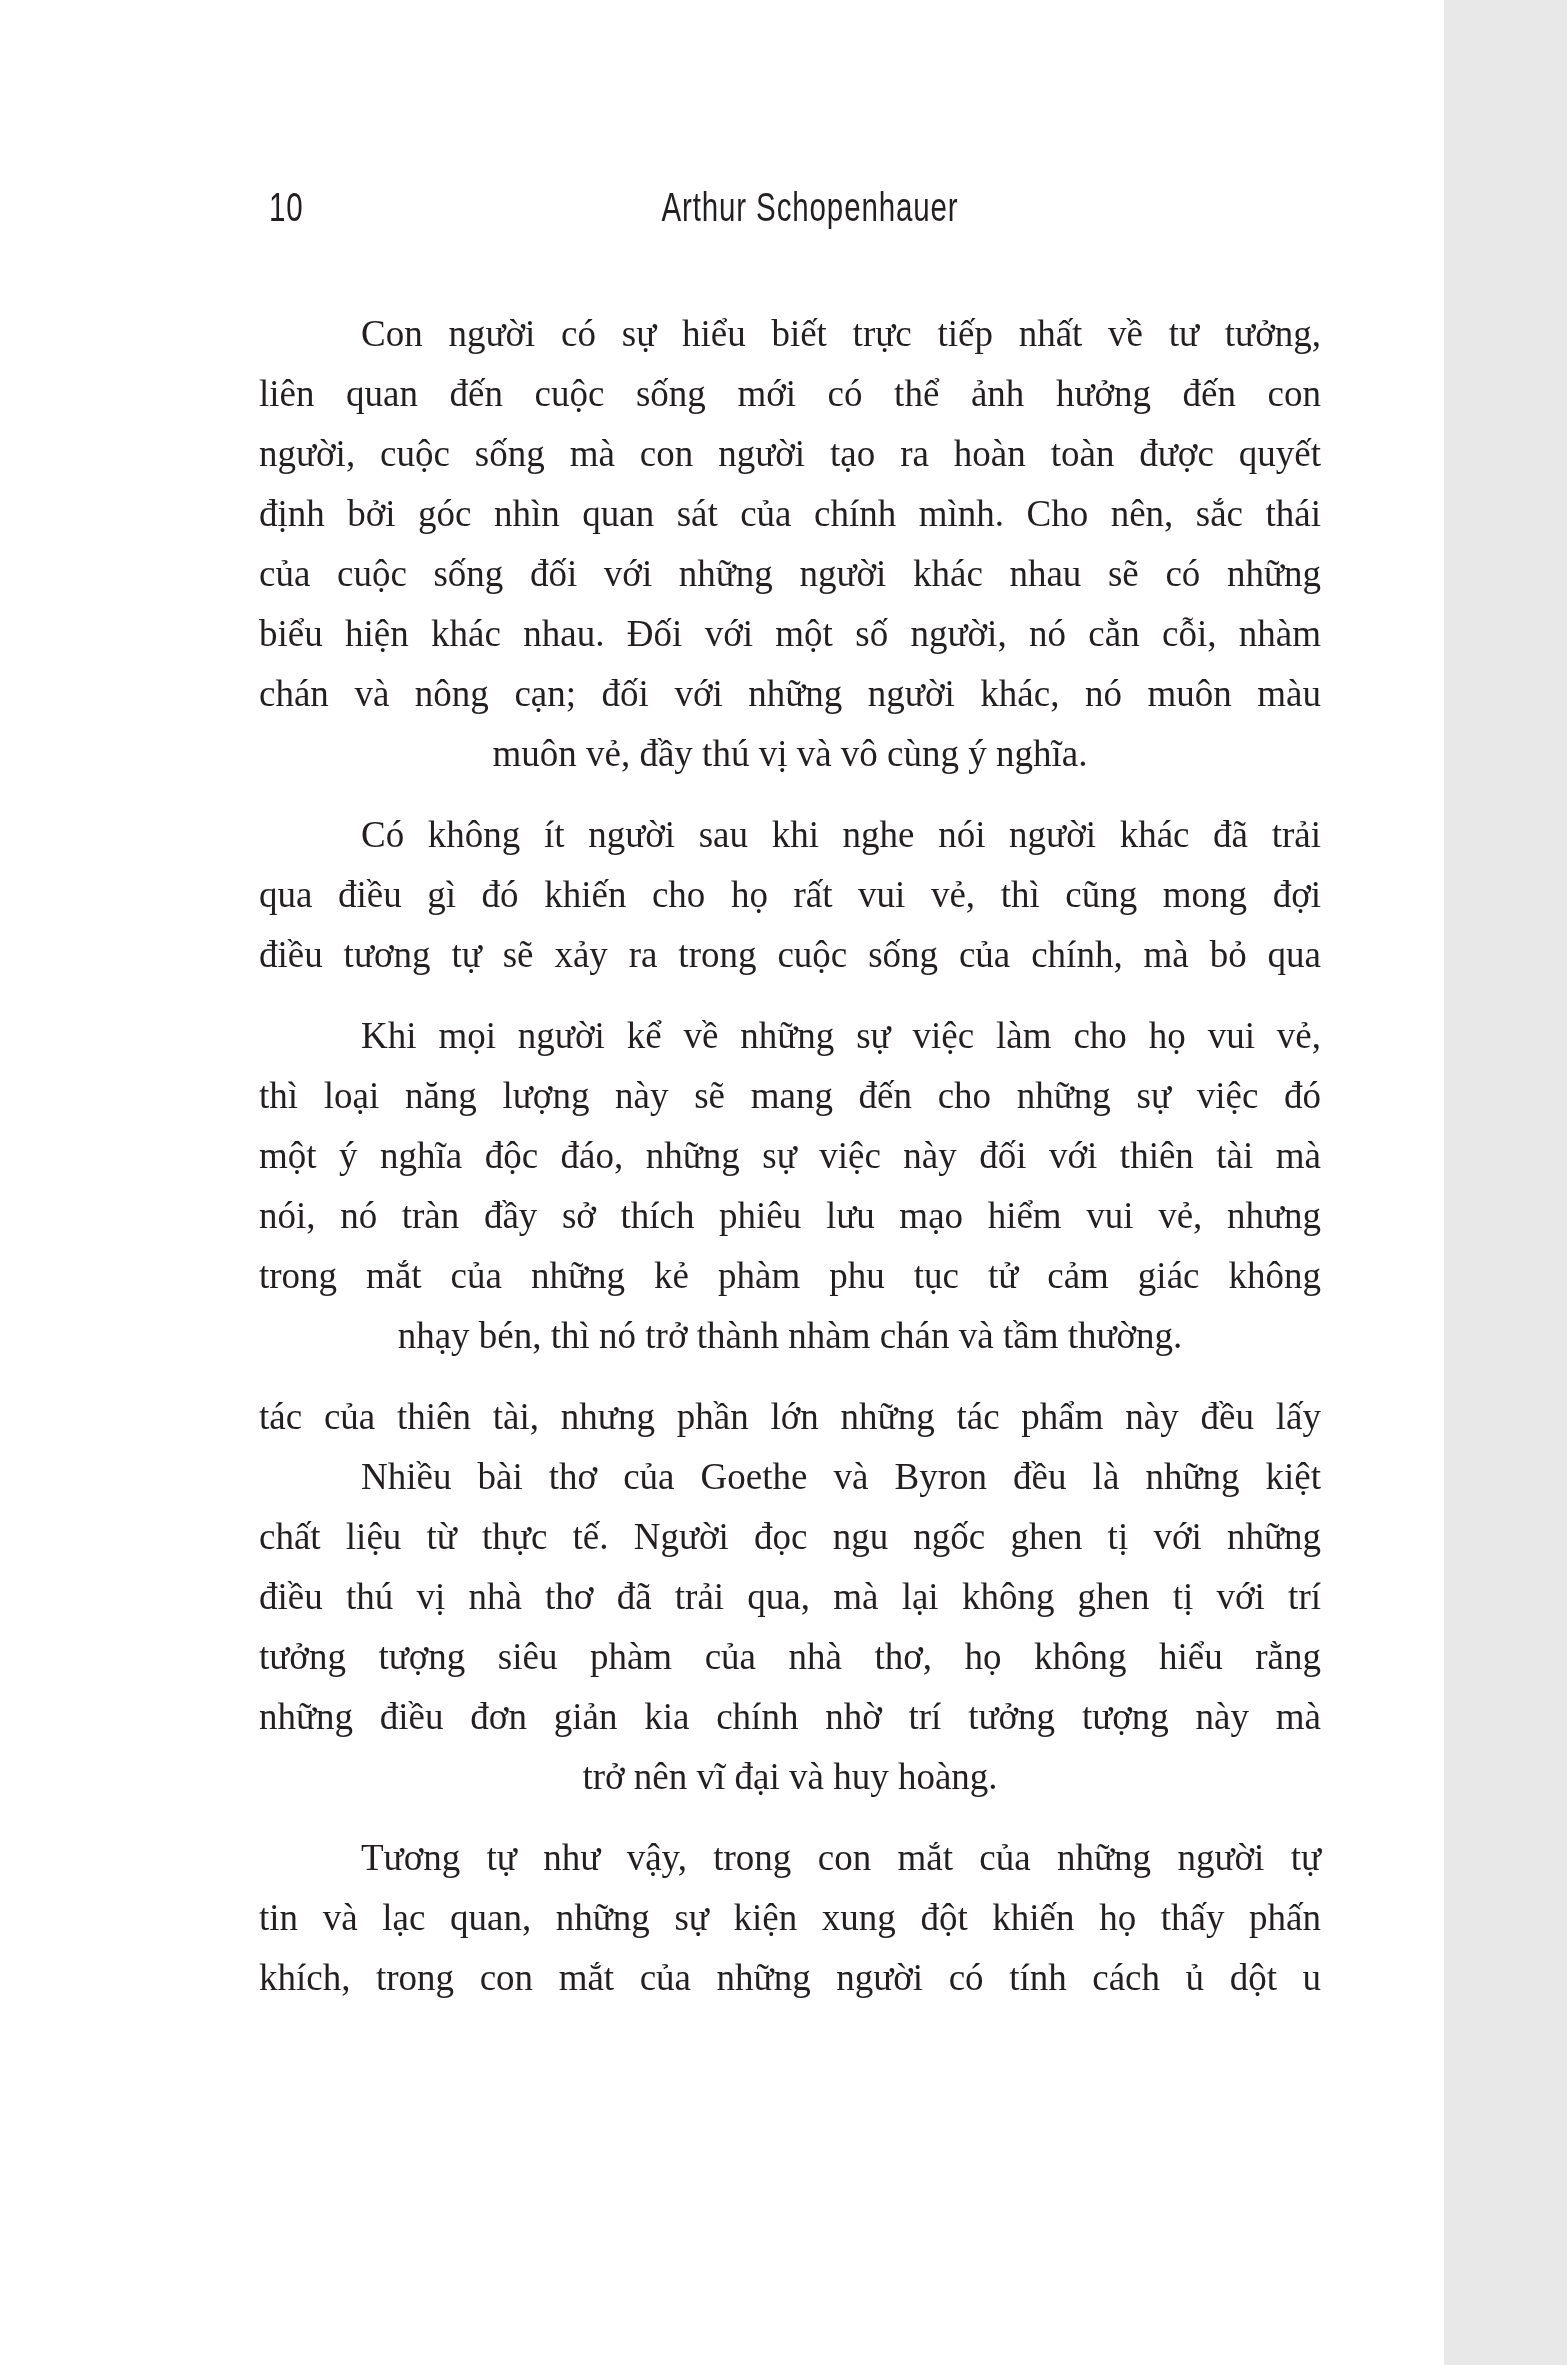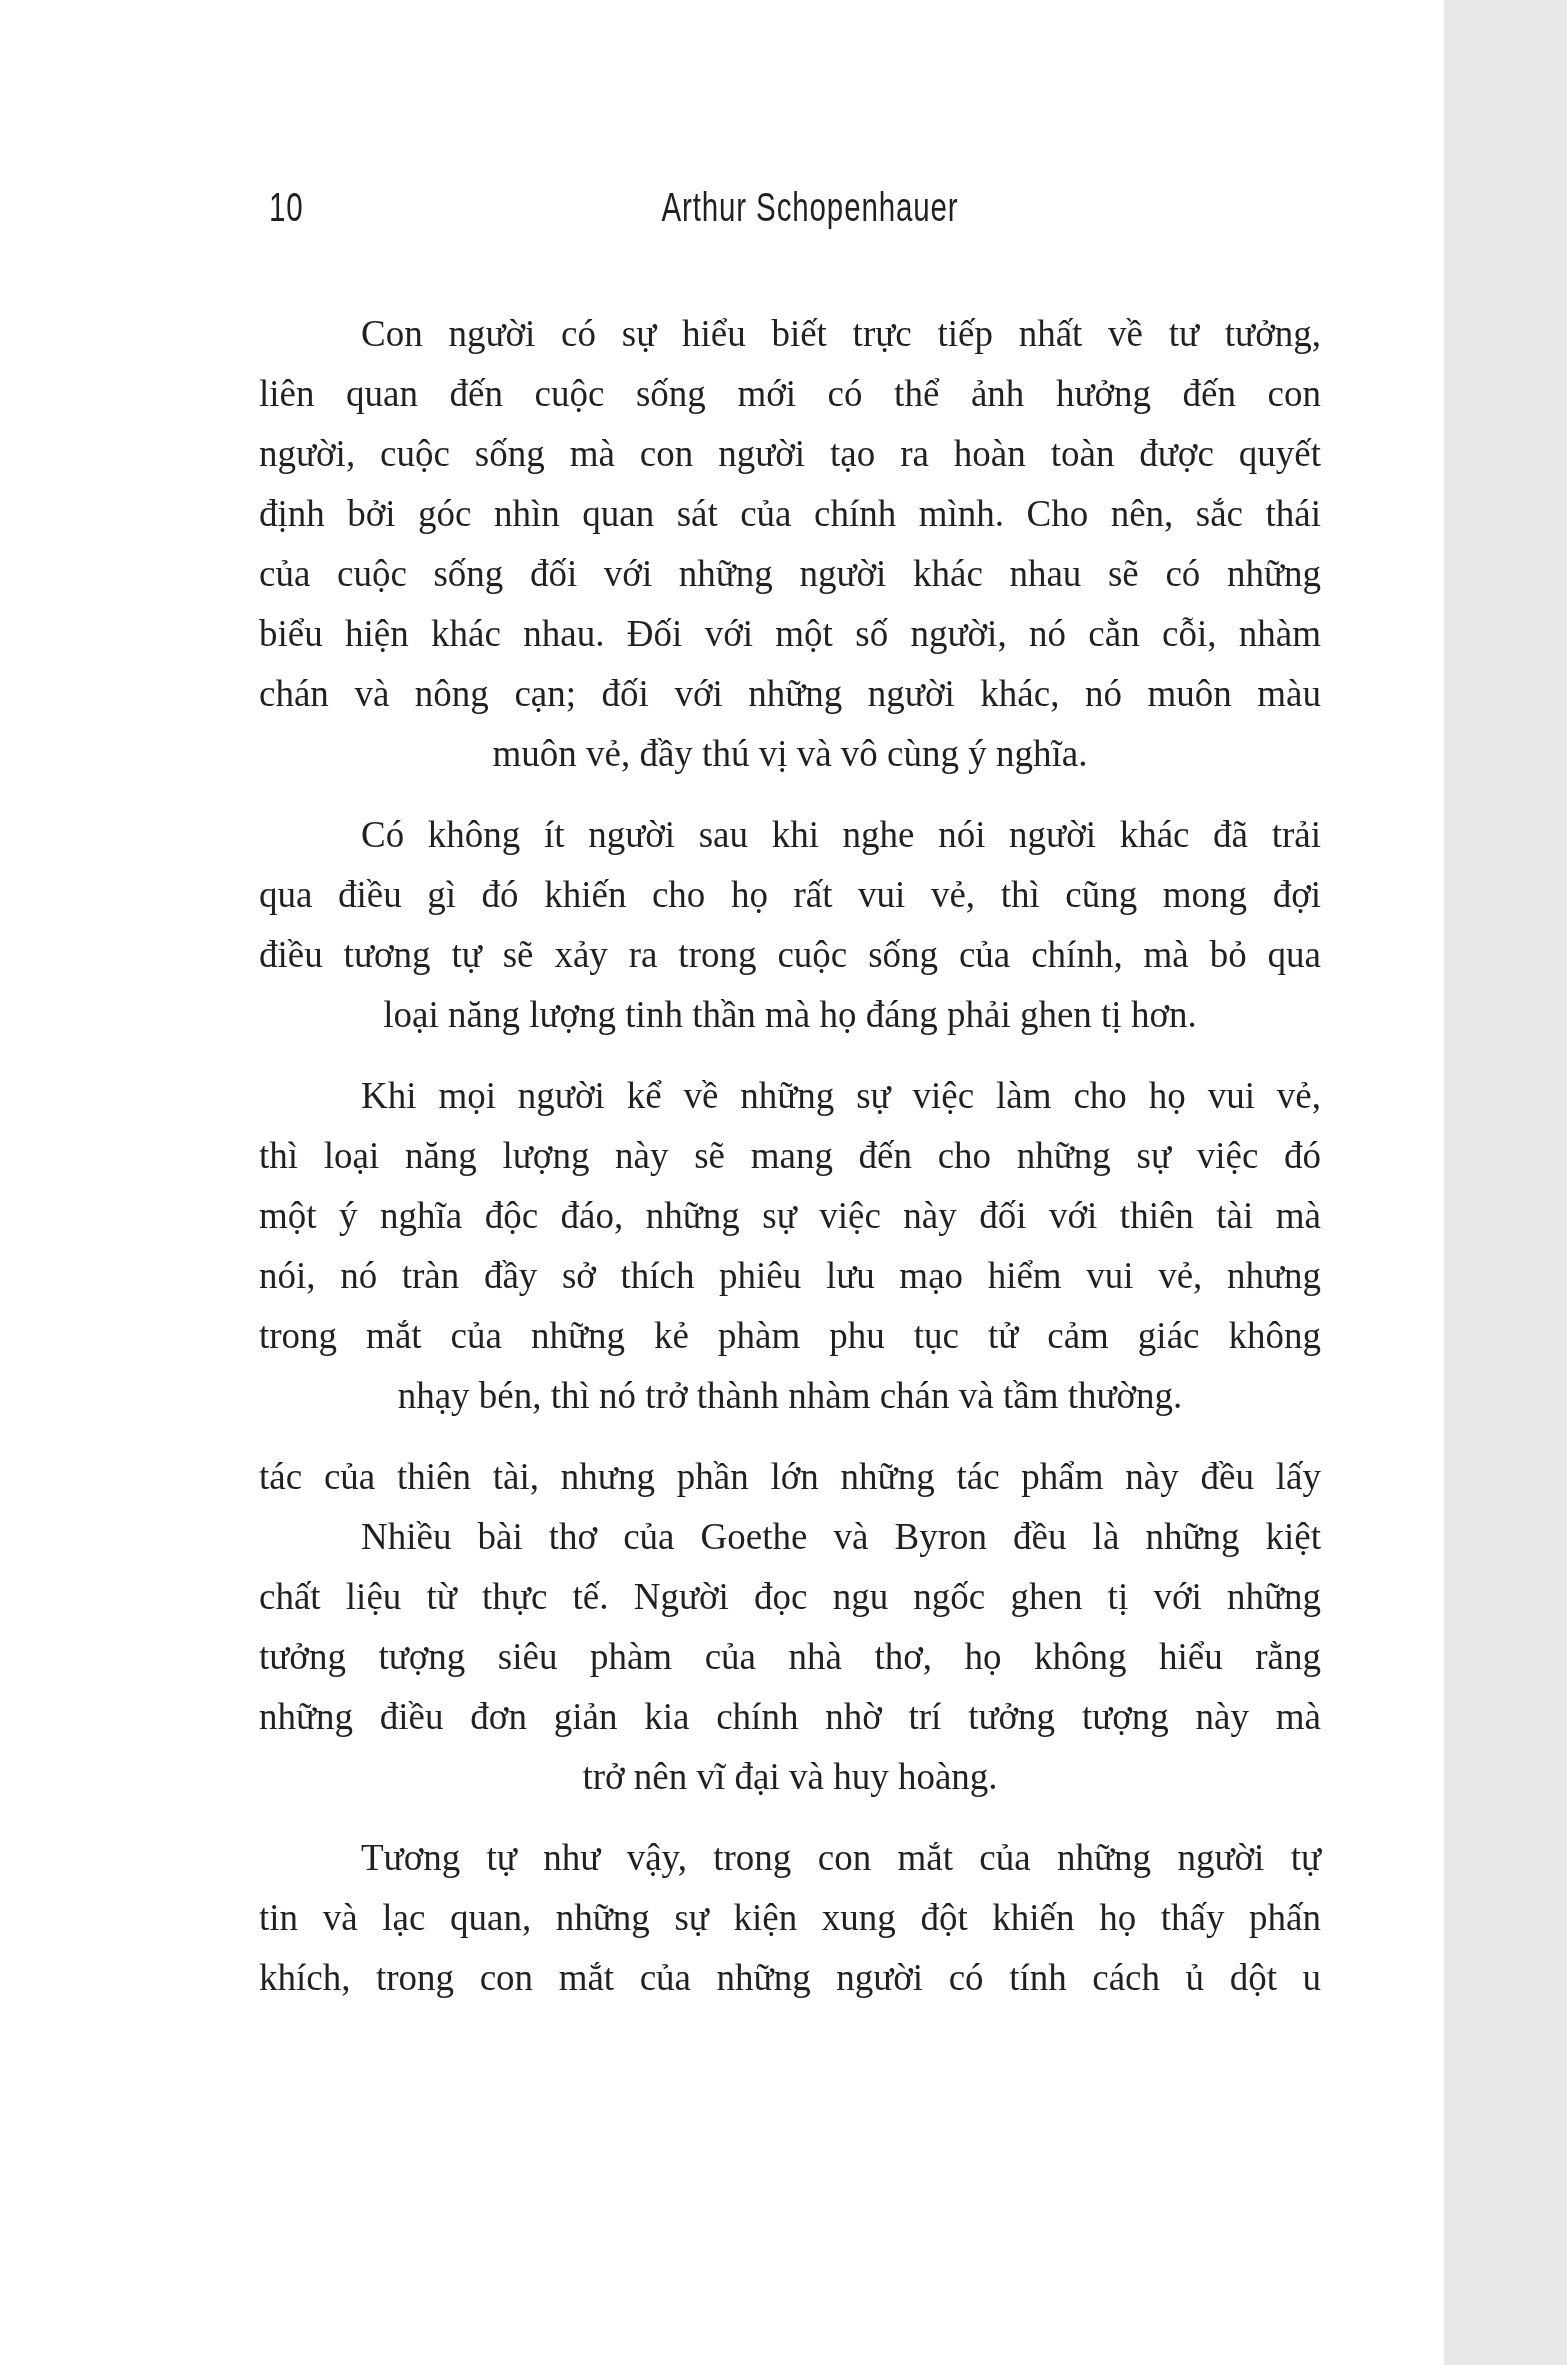--- a/index.html
+++ b/index.html
@@ -89,34 +89,34 @@
         <span class="line fill">định bởi góc nhìn quan sát của chính mình. Cho nên, sắc thái</span>
         <span class="line fill">của cuộc sống đối với những người khác nhau sẽ có những</span>
         <span class="line fill">biểu hiện khác nhau. Đối với một số người, nó cằn cỗi, nhàm</span>
         <span class="line fill">chán và nông cạn; đối với những người khác, nó muôn màu</span>
         <span class="line">muôn vẻ, đầy thú vị và vô cùng ý nghĩa.</span>
       </p>
       <p class="para">
         <span class="line fill indent">Có không ít người sau khi nghe nói người khác đã trải</span>
         <span class="line fill">qua điều gì đó khiến cho họ rất vui vẻ, thì cũng mong đợi</span>
         <span class="line fill">điều tương tự sẽ xảy ra trong cuộc sống của chính, mà bỏ qua</span>
-        <span class="line">loại năng lượng tinh thần mà họ đáng phải ghen tị hơn.</span>
       </p>
       <p class="para">
         <span class="line fill indent">Khi mọi người kể về những sự việc làm cho họ vui vẻ,</span>
         <span class="line fill">thì loại năng lượng này sẽ mang đến cho những sự việc đó</span>
         <span class="line fill">một ý nghĩa độc đáo, những sự việc này đối với thiên tài mà</span>
         <span class="line fill">nói, nó tràn đầy sở thích phiêu lưu mạo hiểm vui vẻ, nhưng</span>
         <span class="line fill">trong mắt của những kẻ phàm phu tục tử cảm giác không</span>
         <span class="line">nhạy bén, thì nó trở thành nhàm chán và tầm thường.</span>
       </p>
       <p class="para">
         <span class="line fill">tác của thiên tài, nhưng phần lớn những tác phẩm này đều lấy</span>
         <span class="line fill indent">Nhiều bài thơ của Goethe và Byron đều là những kiệt</span>
         <span class="line fill">chất liệu từ thực tế. Người đọc ngu ngốc ghen tị với những</span>
+        <span class="line fill">điều thú vị nhà thơ đã trải qua, mà lại không ghen tị với trí</span>
         <span class="line fill">tưởng tượng siêu phàm của nhà thơ, họ không hiểu rằng</span>
         <span class="line fill">những điều đơn giản kia chính nhờ trí tưởng tượng này mà</span>
         <span class="line">trở nên vĩ đại và huy hoàng.</span>
       </p>
       <p class="para">
         <span class="line fill indent">Tương tự như vậy, trong con mắt của những người tự</span>
         <span class="line fill">tin và lạc quan, những sự kiện xung đột khiến họ thấy phấn</span>
         <span class="line fill">khích, trong con mắt của những người có tính cách ủ dột u</span>
       </p>
     </main>

